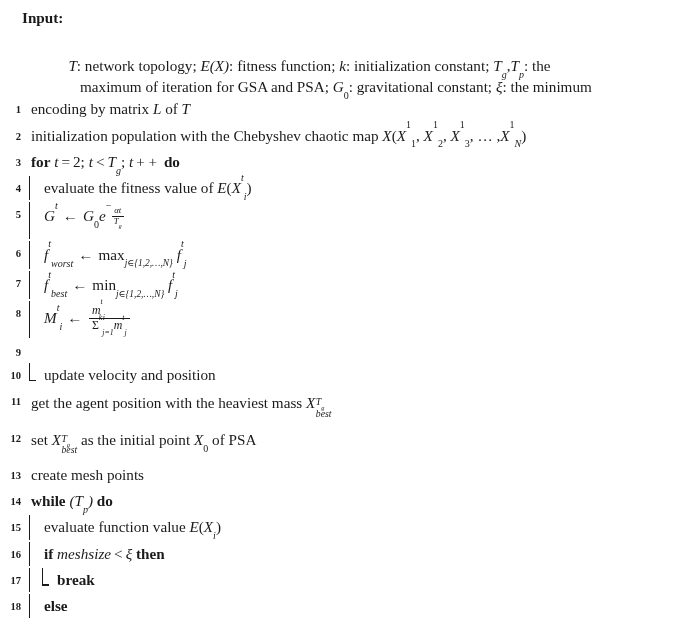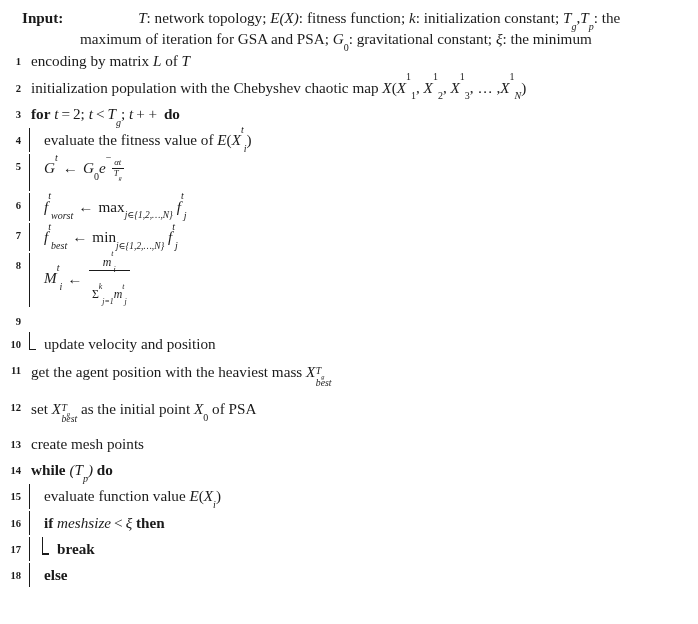--- a/index.html
+++ b/index.html
@@ -34,21 +34,22 @@
   }
   .io-label {
     font-weight: bold;
     white-space: nowrap;
     padding-right: 5px;
     flex: 0 0 auto;
     text-align: right;
   }
   .io-body {
     flex: 1 1 auto;
-    text-align: center;
+    text-align: left;
+    margin-top: 48px;
   }
   .io-cont {
     padding-left: 58px;
   }
 
   
   .line {
     display: flex;
     align-items: flex-start;
     min-height: 23px;
@@ -128,30 +129,30 @@
     margin-left: 0.5px;
   }
   .ss .up { display: block; }
   .ss .dn { display: block; position: relative; top: 0.12em; }
 
   
   .frac {
     display: inline-flex;
     flex-direction: column;
     vertical-align: middle;
-    text-align: center;
+    text-align: left;
     font-size: 78%;
     line-height: 1.16;
     margin: 0 1.5px;
     position: relative;
     top: -0.08em;
   }
   .frac .nm { padding: 0 3px 0.5px 3px; }
   .frac .dn {
-    padding: 17px 3px 0 3px;
+    padding: 0 3px 0 3px;
     border-top: 1.05px solid #1a1a1a;
   }
 
   .exp-frac {
     display: inline-flex;
     flex-direction: column;
     text-align: center;
     font-size: 58%;
     line-height: 1.1;
     vertical-align: baseline;

